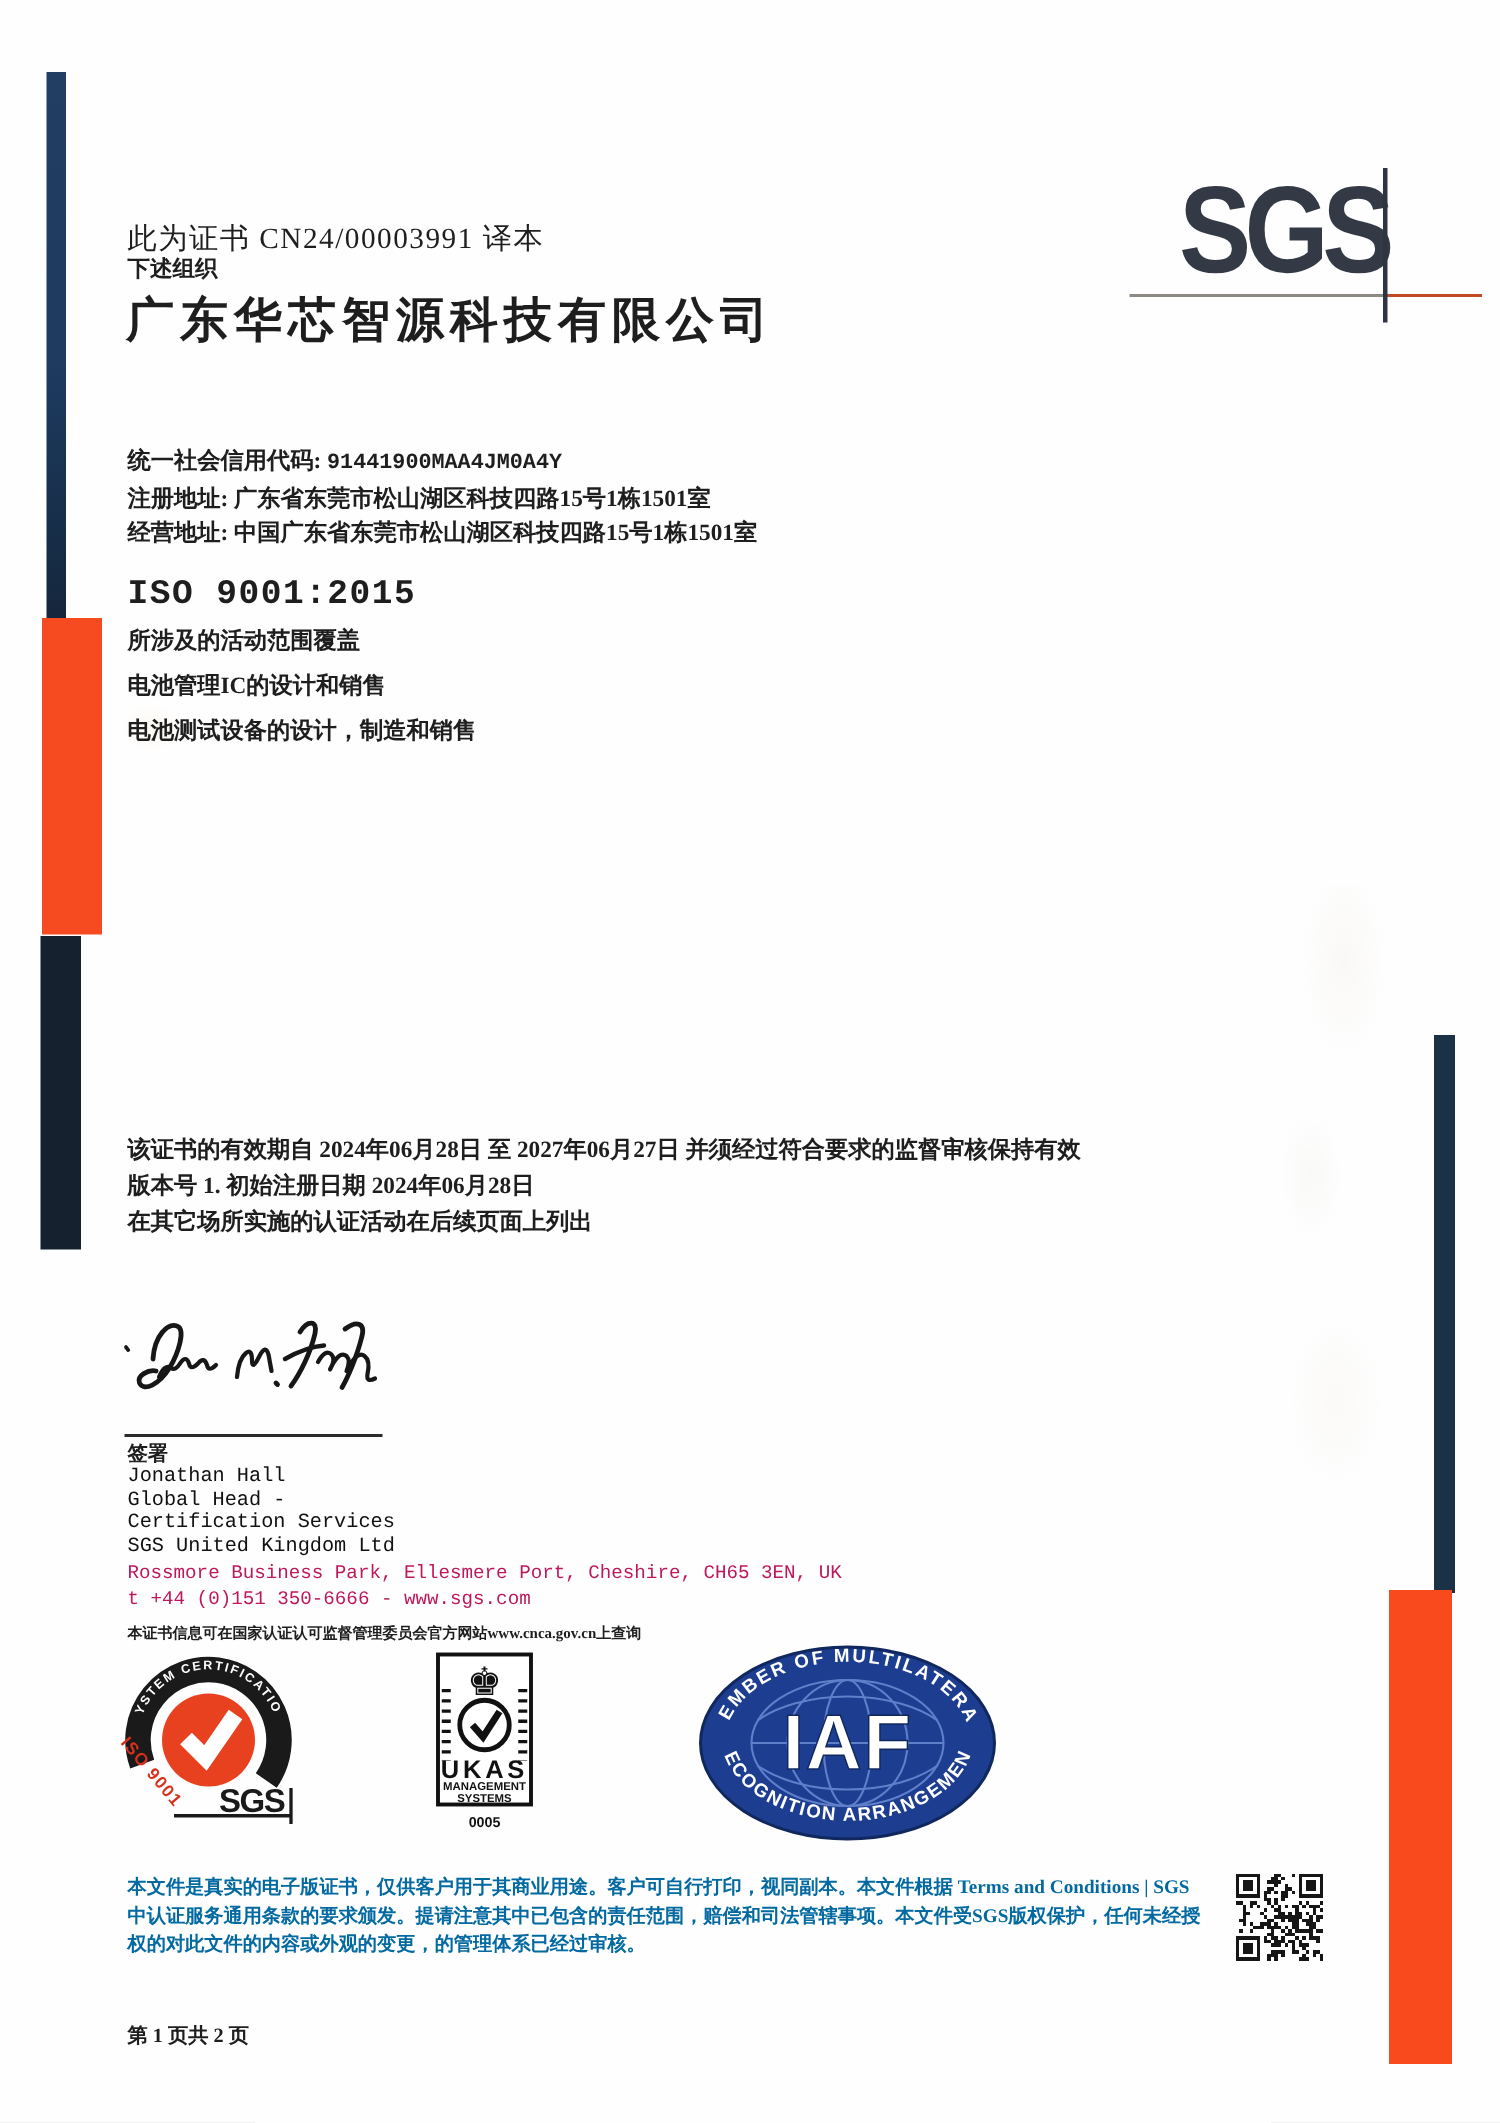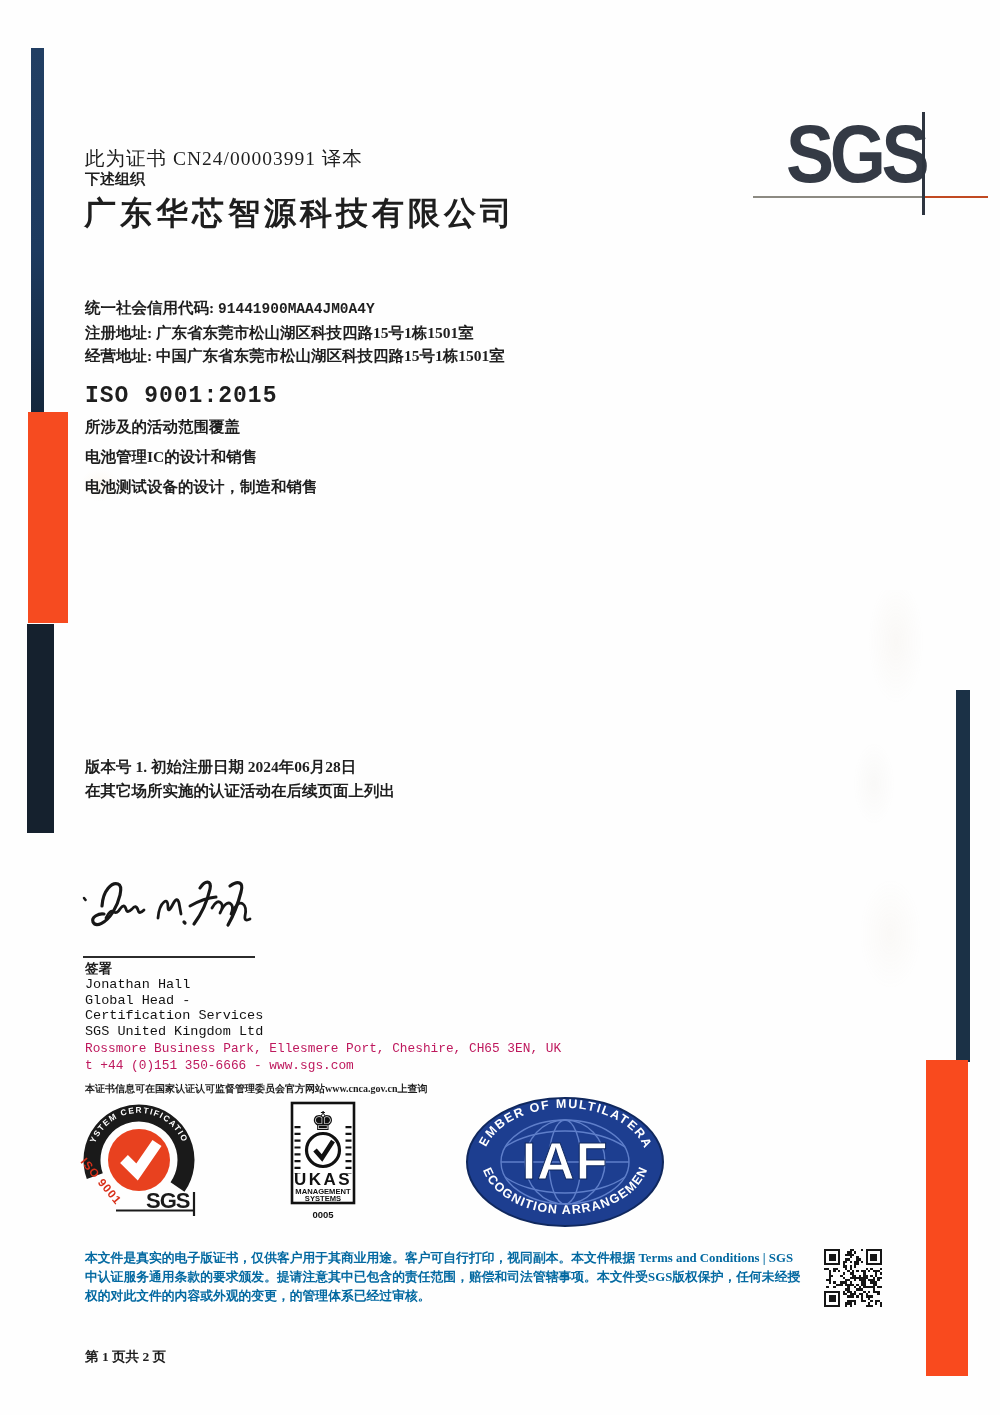--- a/index.html
+++ b/index.html
@@ -87,20 +87,21 @@
   </div>
   <div class="abs iso-line">ISO 9001:2015</div>
 
   <div class="abs scope">
     <div>所涉及的活动范围覆盖</div>
     <div>电池管理IC的设计和销售</div>
     <div>电池测试设备的设计，制造和销售</div>
   </div>
 
   <div class="abs validity">
+    <div>该证书的有效期自 2024年06月28日 至 2027年06月27日 并须经过符合要求的监督审核保持有效</div>
     <div>版本号 1. 初始注册日期 2024年06月28日</div>
     <div>在其它场所实施的认证活动在后续页面上列出</div>
   </div>
 
   <svg class="abs sig-svg" width="200" height="80" viewBox="0 0 200 80">
     <g fill="none" stroke="#171717" stroke-linecap="round" stroke-linejoin="round">
       <path stroke-width="2.5" d="M12,26 l1.5,2"></path>
       <path stroke-width="3.2" d="M30,34 C31,18 40,10 46,12 C52,14 47,30 41,40 C34,51 24,56 21,50 C19,45 27,41 32,42"></path>
       <path stroke-width="2.8" d="M34,46 q4,-9 8,-6 q3,2 6,-3 q4,-6 6,0 q1,5 6,0 q4,-5 6,1 q1,5 6,0"></path>
       <path stroke-width="2.8" d="M86,46 q1,-12 6,-16 q4,-3 4,5 q0,7 5,-3 q4,-8 6,-1 l2,11"></path>

